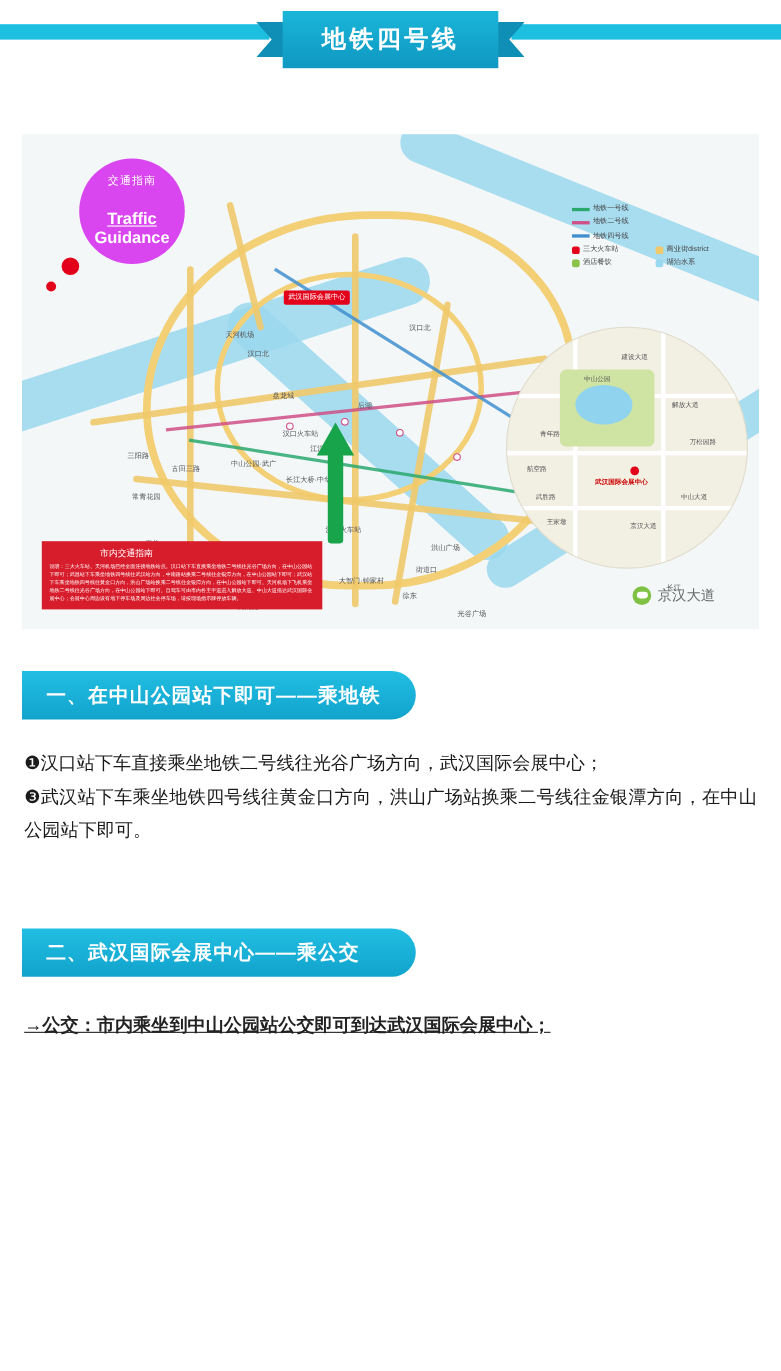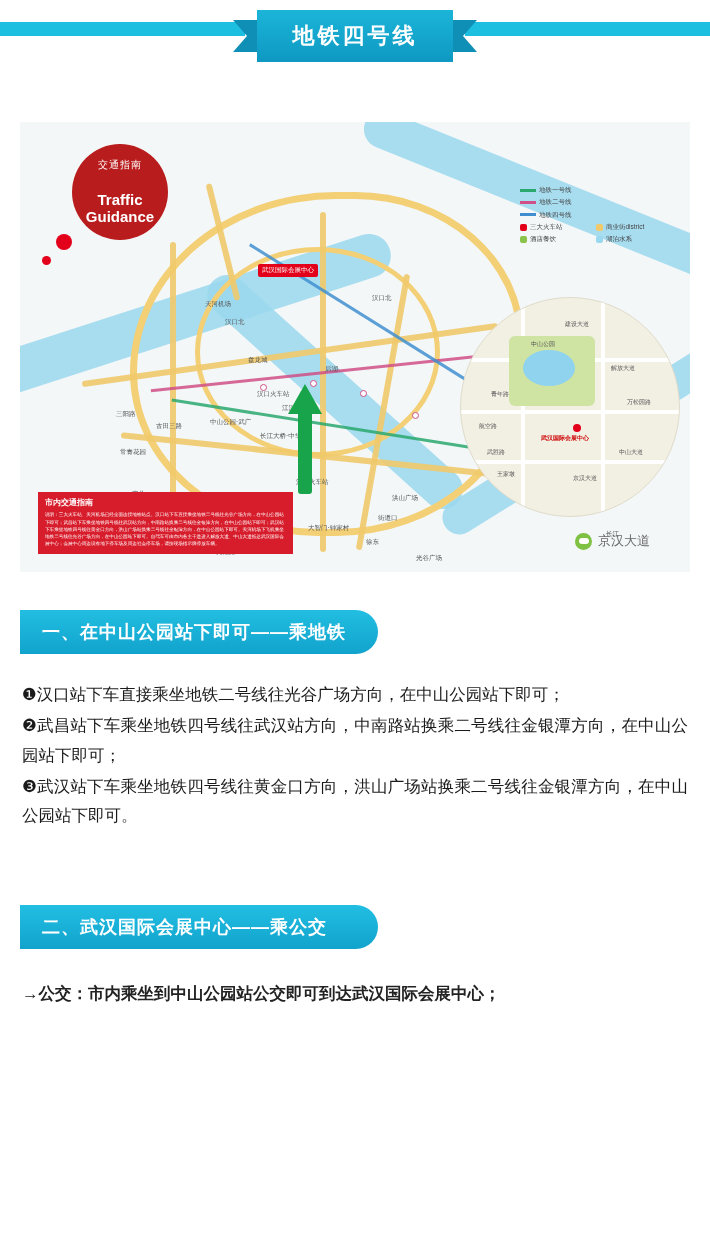--- a/index.html
+++ b/index.html
@@ -149,30 +149,30 @@
     opacity: .85;
   }
   .rail-line.green { background: #2aa86e; }
   .rail-line.blue  { background: #3f8fd0; }
 
   .map-circle-logo {
     position: absolute;
     left: 52px; top: 22px;
     width: 96px; height: 96px;
     border-radius: 50%;
-    background: #b91c1c;
+    background: #d946ef;
     color: #fff;
     display: flex;
     flex-direction: column;
     justify-content: center;
     align-items: center;
     line-height: 1.15;
   }
   .map-circle-logo .cn { font-size: 10px; letter-spacing: 1px; }
-  .map-circle-logo .en1 { font-size: 15px; font-weight: bold; margin-top: 20px; }
+  .map-circle-logo .en1 { font-size: 15px; font-weight: bold; margin-top: 20px; text-decoration: underline; }
   .map-circle-logo .en2 { font-size: 15px; font-weight: bold; }
   .dot-red {
     position: absolute;
     border-radius: 50%;
     background: #e2001a;
   }
   .dot-a { left: 36px; top: 112px; width: 16px; height: 16px; }
   .dot-b { left: 22px; top: 134px; width: 9px; height: 9px; }
 
   .map-legend {
@@ -291,22 +291,23 @@
     position: absolute;
     left: 18px; bottom: 18px;
     width: 255px;
     background: #d71c2b;
     color: #fff;
     padding: 5px 7px 7px 7px;
     box-sizing: border-box;
   }
   .notice-title {
     font-size: 8px;
-    font-weight: bold;
+    font-weight: normal;
     margin-bottom: 3px;
+    margin-left: 46px;
   }
   .notice-body {
     font-size: 4.6px;
     line-height: 1.55;
   }
 
   .wm {
     position: absolute;
     right: 40px; bottom: 22px;
     display: flex;
@@ -374,20 +375,21 @@
     text-align: justify;
   }
   .spacer-lg { height: 34px; }
   .bus-line {
     margin: 30px 22px 0 22px;
     font-size: 16.5px;
     line-height: 1.8;
   }
   .bus-line .b {
     font-weight: bold;
+    text-decoration: underline;
   }
   .bottom-pad { height: 44px; }
 </style>
 </head>
 <body>
 
 <div class="header">
   <div class="header-left-bar"></div>
   <div class="header-right-bar"></div>
   <div class="header-ribbon">
@@ -540,22 +542,21 @@
   </div>
 </div>
 
 <div class="section-head">
   <div class="bar">
     <span>一、在中山公园站下即可——乘地铁</span>
   </div>
 </div>
 
 <div class="content">
-  <div class="item">❶汉口站下车直接乘坐地铁二号线往光谷广场方向，在中山公园站下即可；</div>
-  <div class="item">❷武昌站下车乘坐地铁四号线往武汉站方向，中南路站换乘二号线往金银潭方向，在中山公园站下即可；</div>
+  <div class="item">❶汉口站下车直接乘坐地铁二号线往光谷广场方向，武汉国际会展中心；</div>
   <div class="item">❸武汉站下车乘坐地铁四号线往黄金口方向，洪山广场站换乘二号线往金银潭方向，在中山公园站下即可。</div>
 </div>
 
 <div class="spacer-lg"></div>
 
 <div class="section-head">
   <div class="bar">
     <span>二、武汉国际会展中心——乘公交</span>
   </div>
 </div>

